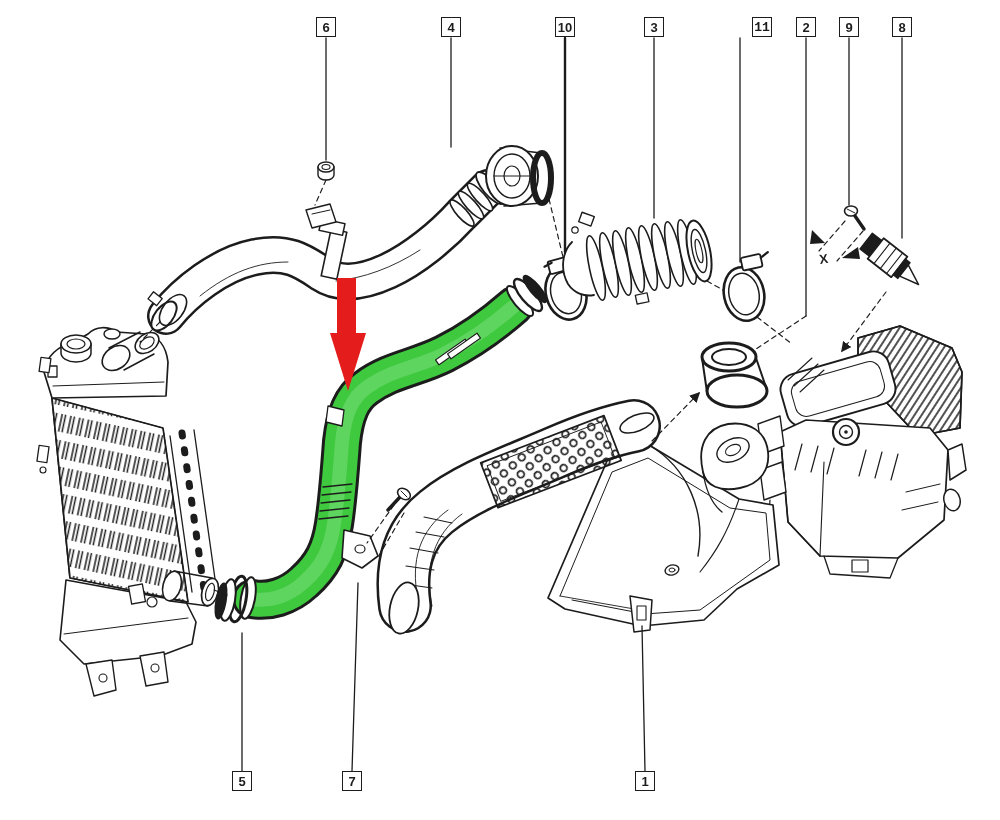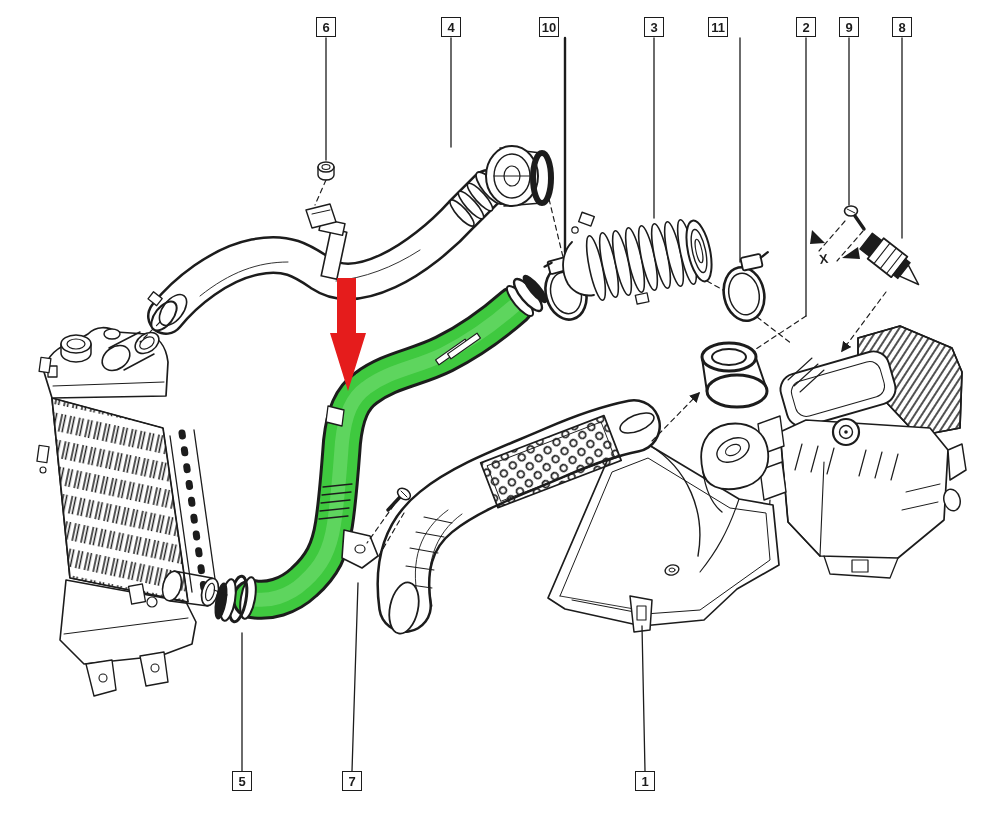--- a/index.html
+++ b/index.html
@@ -331,21 +331,21 @@
       <path d="M902,38 V238" class="leader"></path>
       <path d="M242,771 V633" class="leader"></path>
       <path d="M352,771 L358,583" class="leader"></path>
       <path d="M645,771 L642,626" class="leader"></path>
     </g>
   </g>
 </svg>
 
 <div class="callout" style="left:316px;top:17px;">6</div>
 <div class="callout" style="left:441px;top:17px;">4</div>
-<div class="callout" style="left:539px;top:17px;">10</div>
+<div class="callout" style="left:555px;top:17px;">10</div>
 <div class="callout" style="left:644px;top:17px;">3</div>
-<div class="callout" style="left:708px;top:17px;">11</div>
+<div class="callout" style="left:752px;top:17px;font-family:Liberation Mono, monospace;">11</div>
 <div class="callout" style="left:796px;top:17px;">2</div>
 <div class="callout" style="left:839px;top:17px;">9</div>
 <div class="callout" style="left:892px;top:17px;">8</div>
 <div class="callout" style="left:232px;top:771px;">5</div>
 <div class="callout" style="left:342px;top:771px;">7</div>
 <div class="callout" style="left:635px;top:771px;">1</div>
 
 </body></html>

